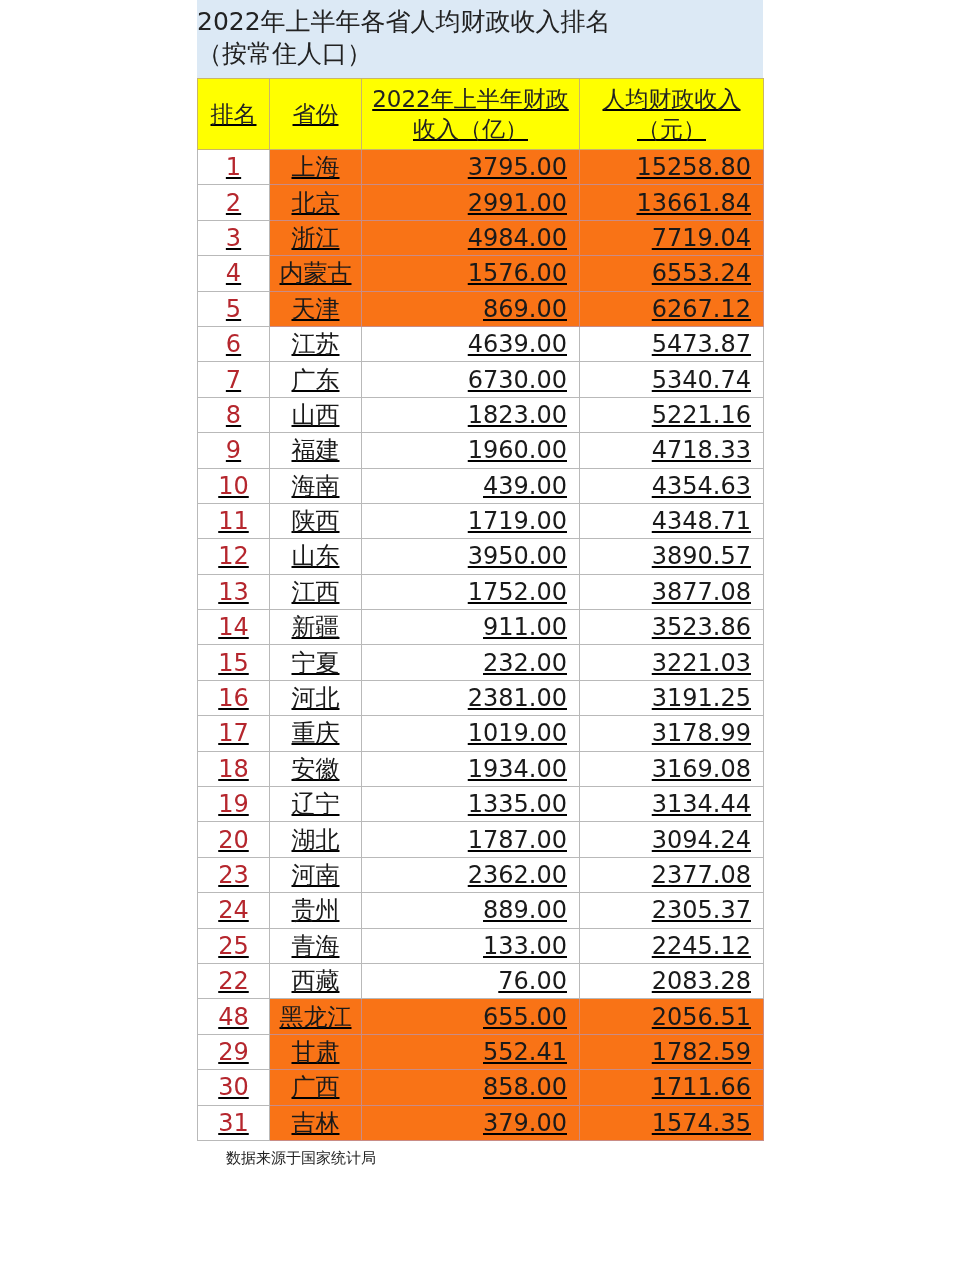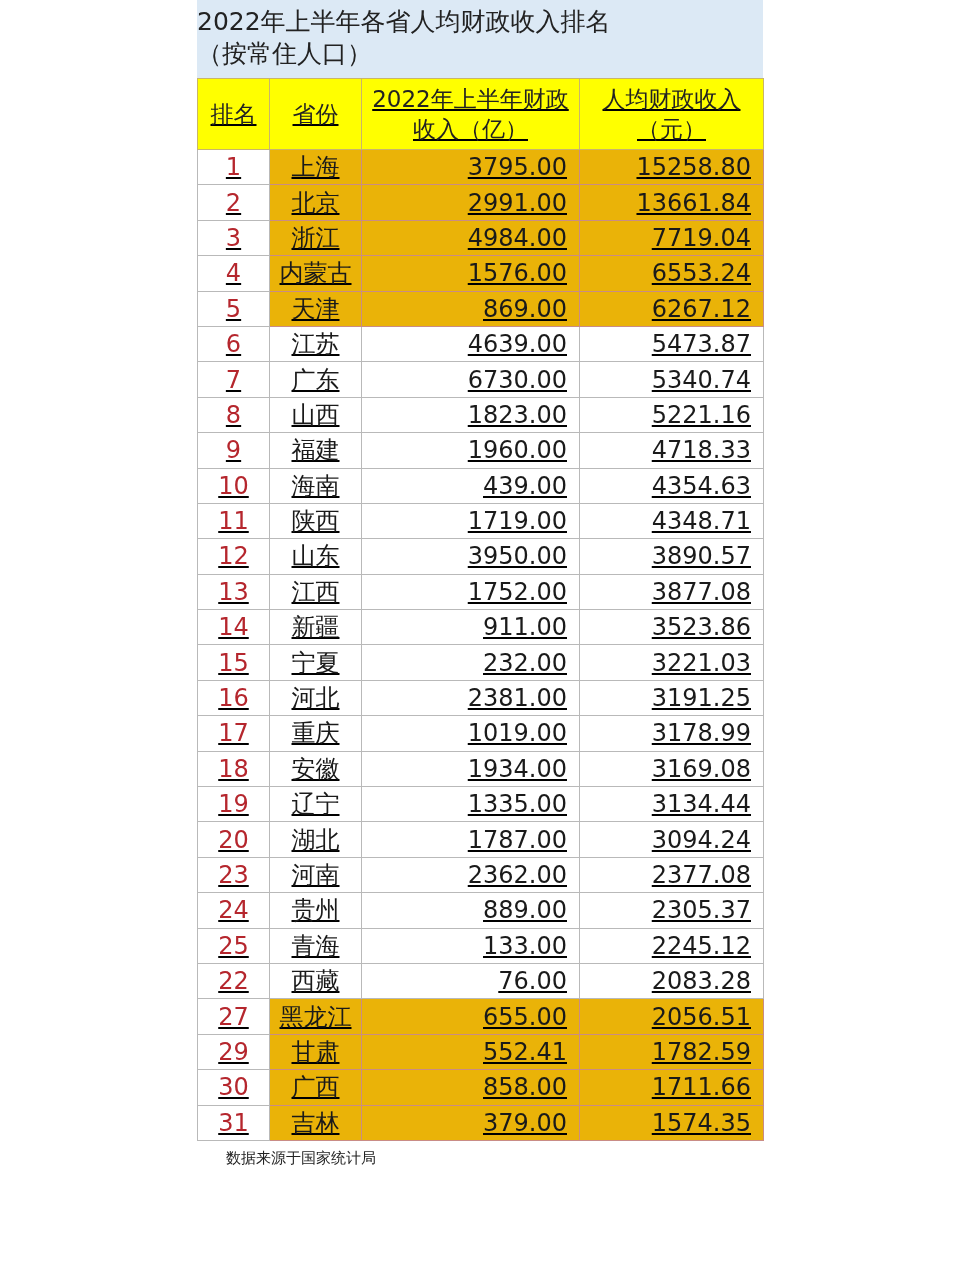--- a/index.html
+++ b/index.html
@@ -9,21 +9,21 @@
   .title { background:#dce9f5; height:78px; color:#222;
            font-size:25px; line-height:32px; padding-top:6px; box-sizing:border-box; }
   table { border-collapse:collapse; width:566px; table-layout:fixed;text-decoration:underline; }
   col.c1 { width:72px; } col.c2 { width:92px; } col.c3 { width:218px; } col.c4 { width:184px; }
   th { background:#ffff00; color:#222; font-weight:normal; font-size:23px; line-height:30px;
        height:70px; border:1px solid #c9b56a; padding:0; text-align:center; }
   td { height:34.4px; border:1px solid #b9b9b9; padding:0; font-size:24px; color:#1a1a1a; }
   td.rank { color:#b5262d; text-align:center; background:#fff; }
   td.prov { text-align:center; }
   td.num { text-align:right; padding-right:12px; }
-  tr.hl td.prov, tr.hl td.num { background:#eab308; border-color:#c98c86; }
+  tr.hl td.prov, tr.hl td.num { background:#f97316; border-color:#c98c86; }
   .footer { font-size:15px; color:#222; padding:8px 0 0 3px;margin-left:26px; }
 </style>
 </head>
 <body>
 
 <div class="sheet">
   <div class="title">
     <div>2022年上半年各省人均财政收入排名</div>
     <div>（按常住人口）</div>
   </div>
@@ -187,21 +187,21 @@
           <td class="num">133.00</td>
           <td class="num">2245.12</td>
         </tr>
         <tr>
           <td class="rank">22</td>
           <td class="prov">西藏</td>
           <td class="num">76.00</td>
           <td class="num">2083.28</td>
         </tr>
         <tr class="hl">
-          <td class="rank">27</td>
+          <td class="rank">48</td>
           <td class="prov">黑龙江</td>
           <td class="num">655.00</td>
           <td class="num">2056.51</td>
         </tr>
         <tr class="hl">
           <td class="rank">29</td>
           <td class="prov">甘肃</td>
           <td class="num">552.41</td>
           <td class="num">1782.59</td>
         </tr>

